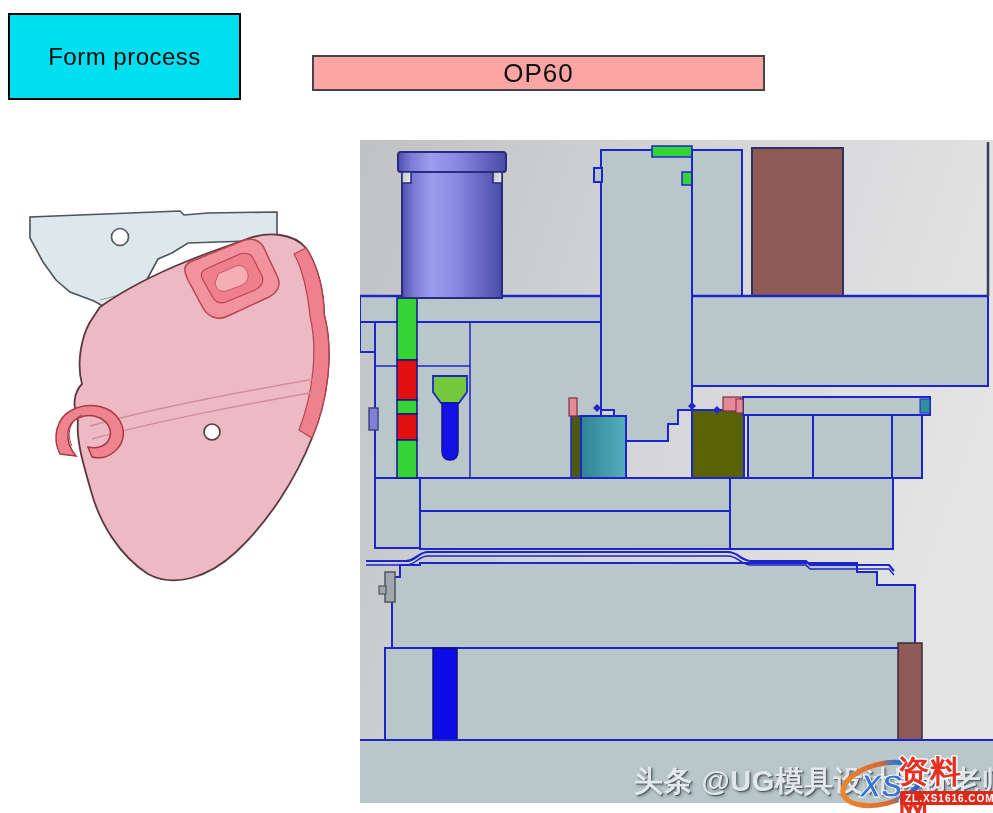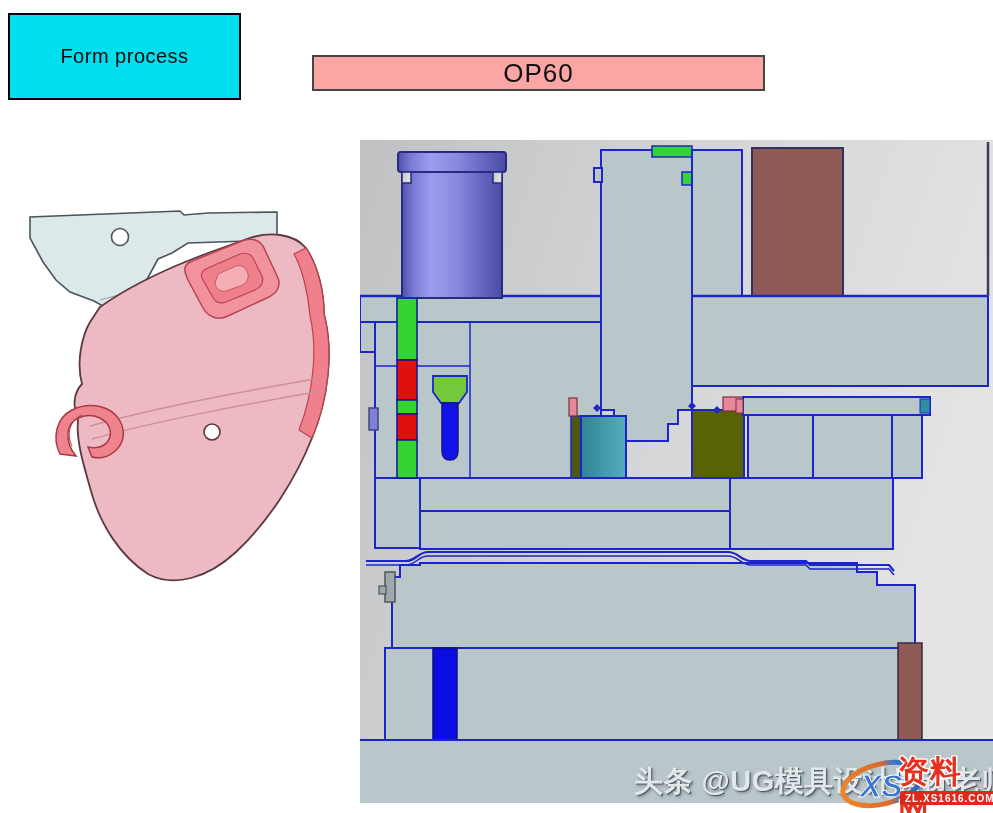--- a/index.html
+++ b/index.html
@@ -6,21 +6,21 @@
   body{
     width:993px;height:813px;position:relative;background:#ffffff;
     font-family:"Liberation Sans", sans-serif;overflow:hidden;
   }
   
   .process-box{
     position:absolute;left:8px;top:13px;width:229px;height:83px;
     background:#00dff0;border:2px solid #000;
     display:flex;flex-direction:column;align-items:center;justify-content:center;gap:1px;
   }
-  .process-title{font-size:20px;color:#0a0a0a;letter-spacing:0.5px;}
+  .process-title{font-size:24px;color:#0a0a0a;letter-spacing:0.5px;}
   .process-sub{font-size:27px;color:#0b8a92;font-family:"Liberation Serif", serif;letter-spacing:7px;}
   .op-box{
     position:absolute;left:312px;top:55px;width:449px;height:32px;
     background:#fca5a5;border:2px solid #454545;
     display:flex;align-items:center;justify-content:center;
     font-size:26px;color:#101010;
   }
   .op-code{font-family:"Liberation Sans", sans-serif;letter-spacing:1px;}
   .op-name{font-family:"Liberation Serif", serif;letter-spacing:2px;margin-left:2px;}
   

